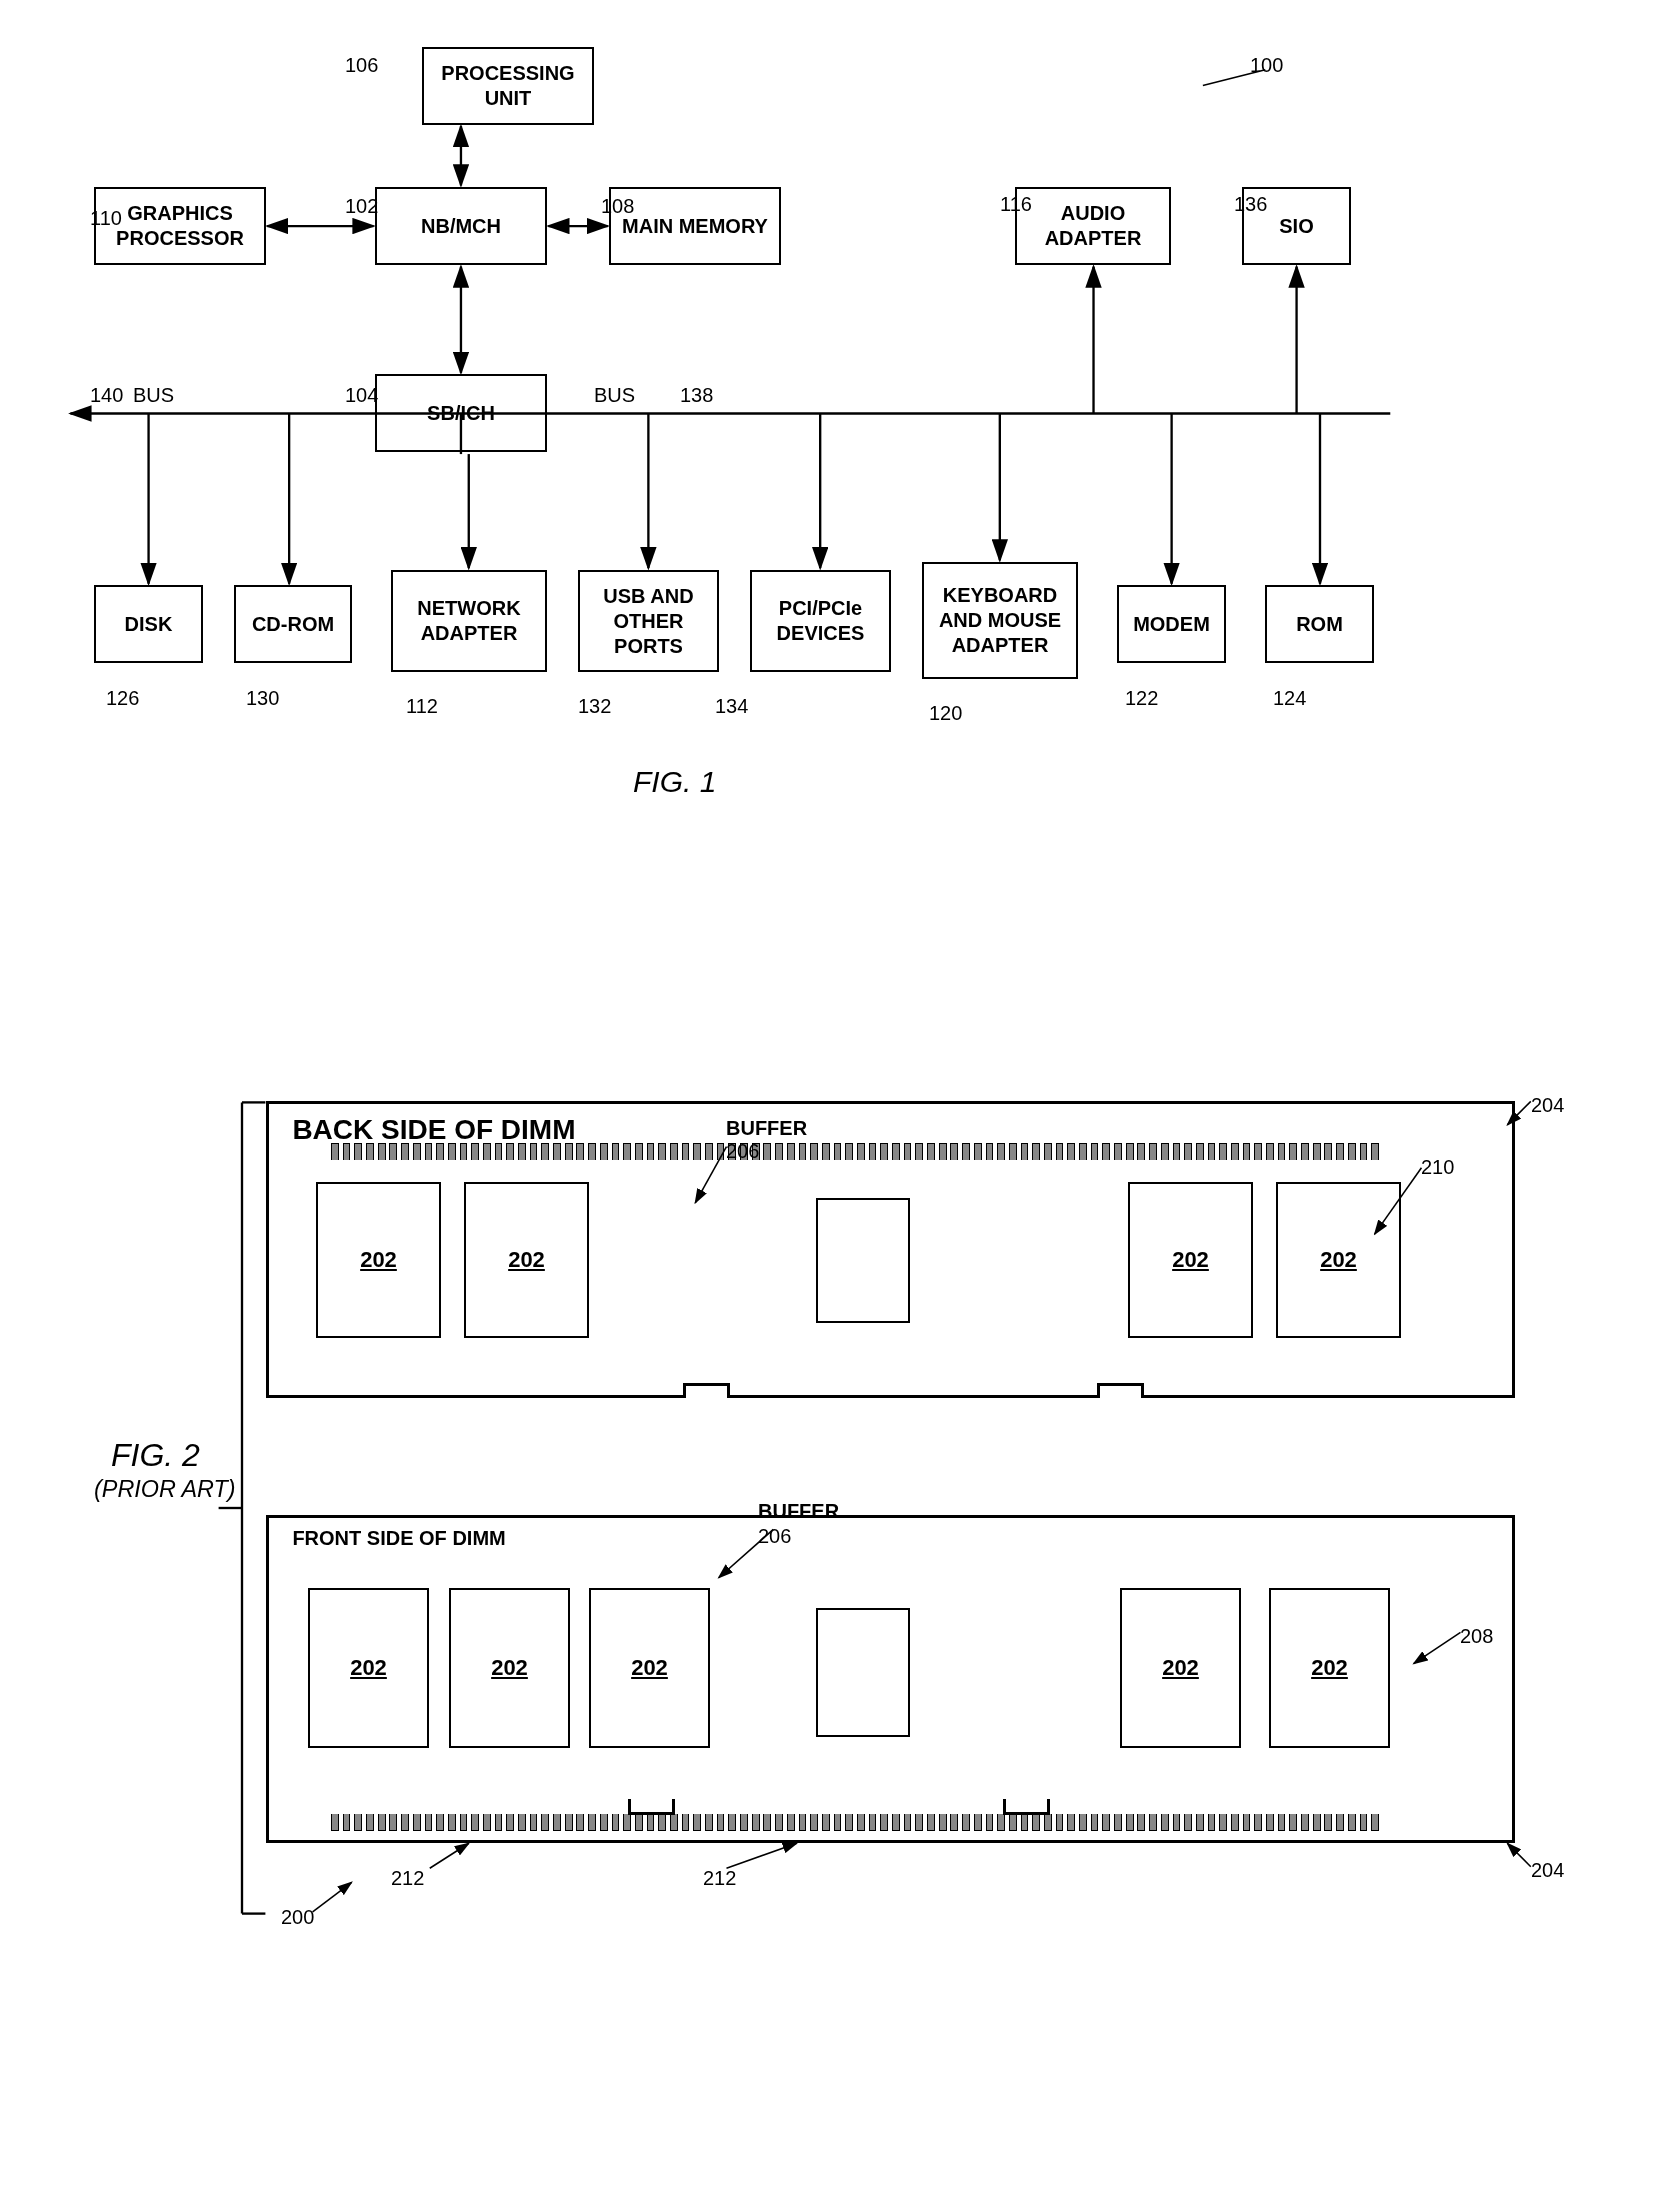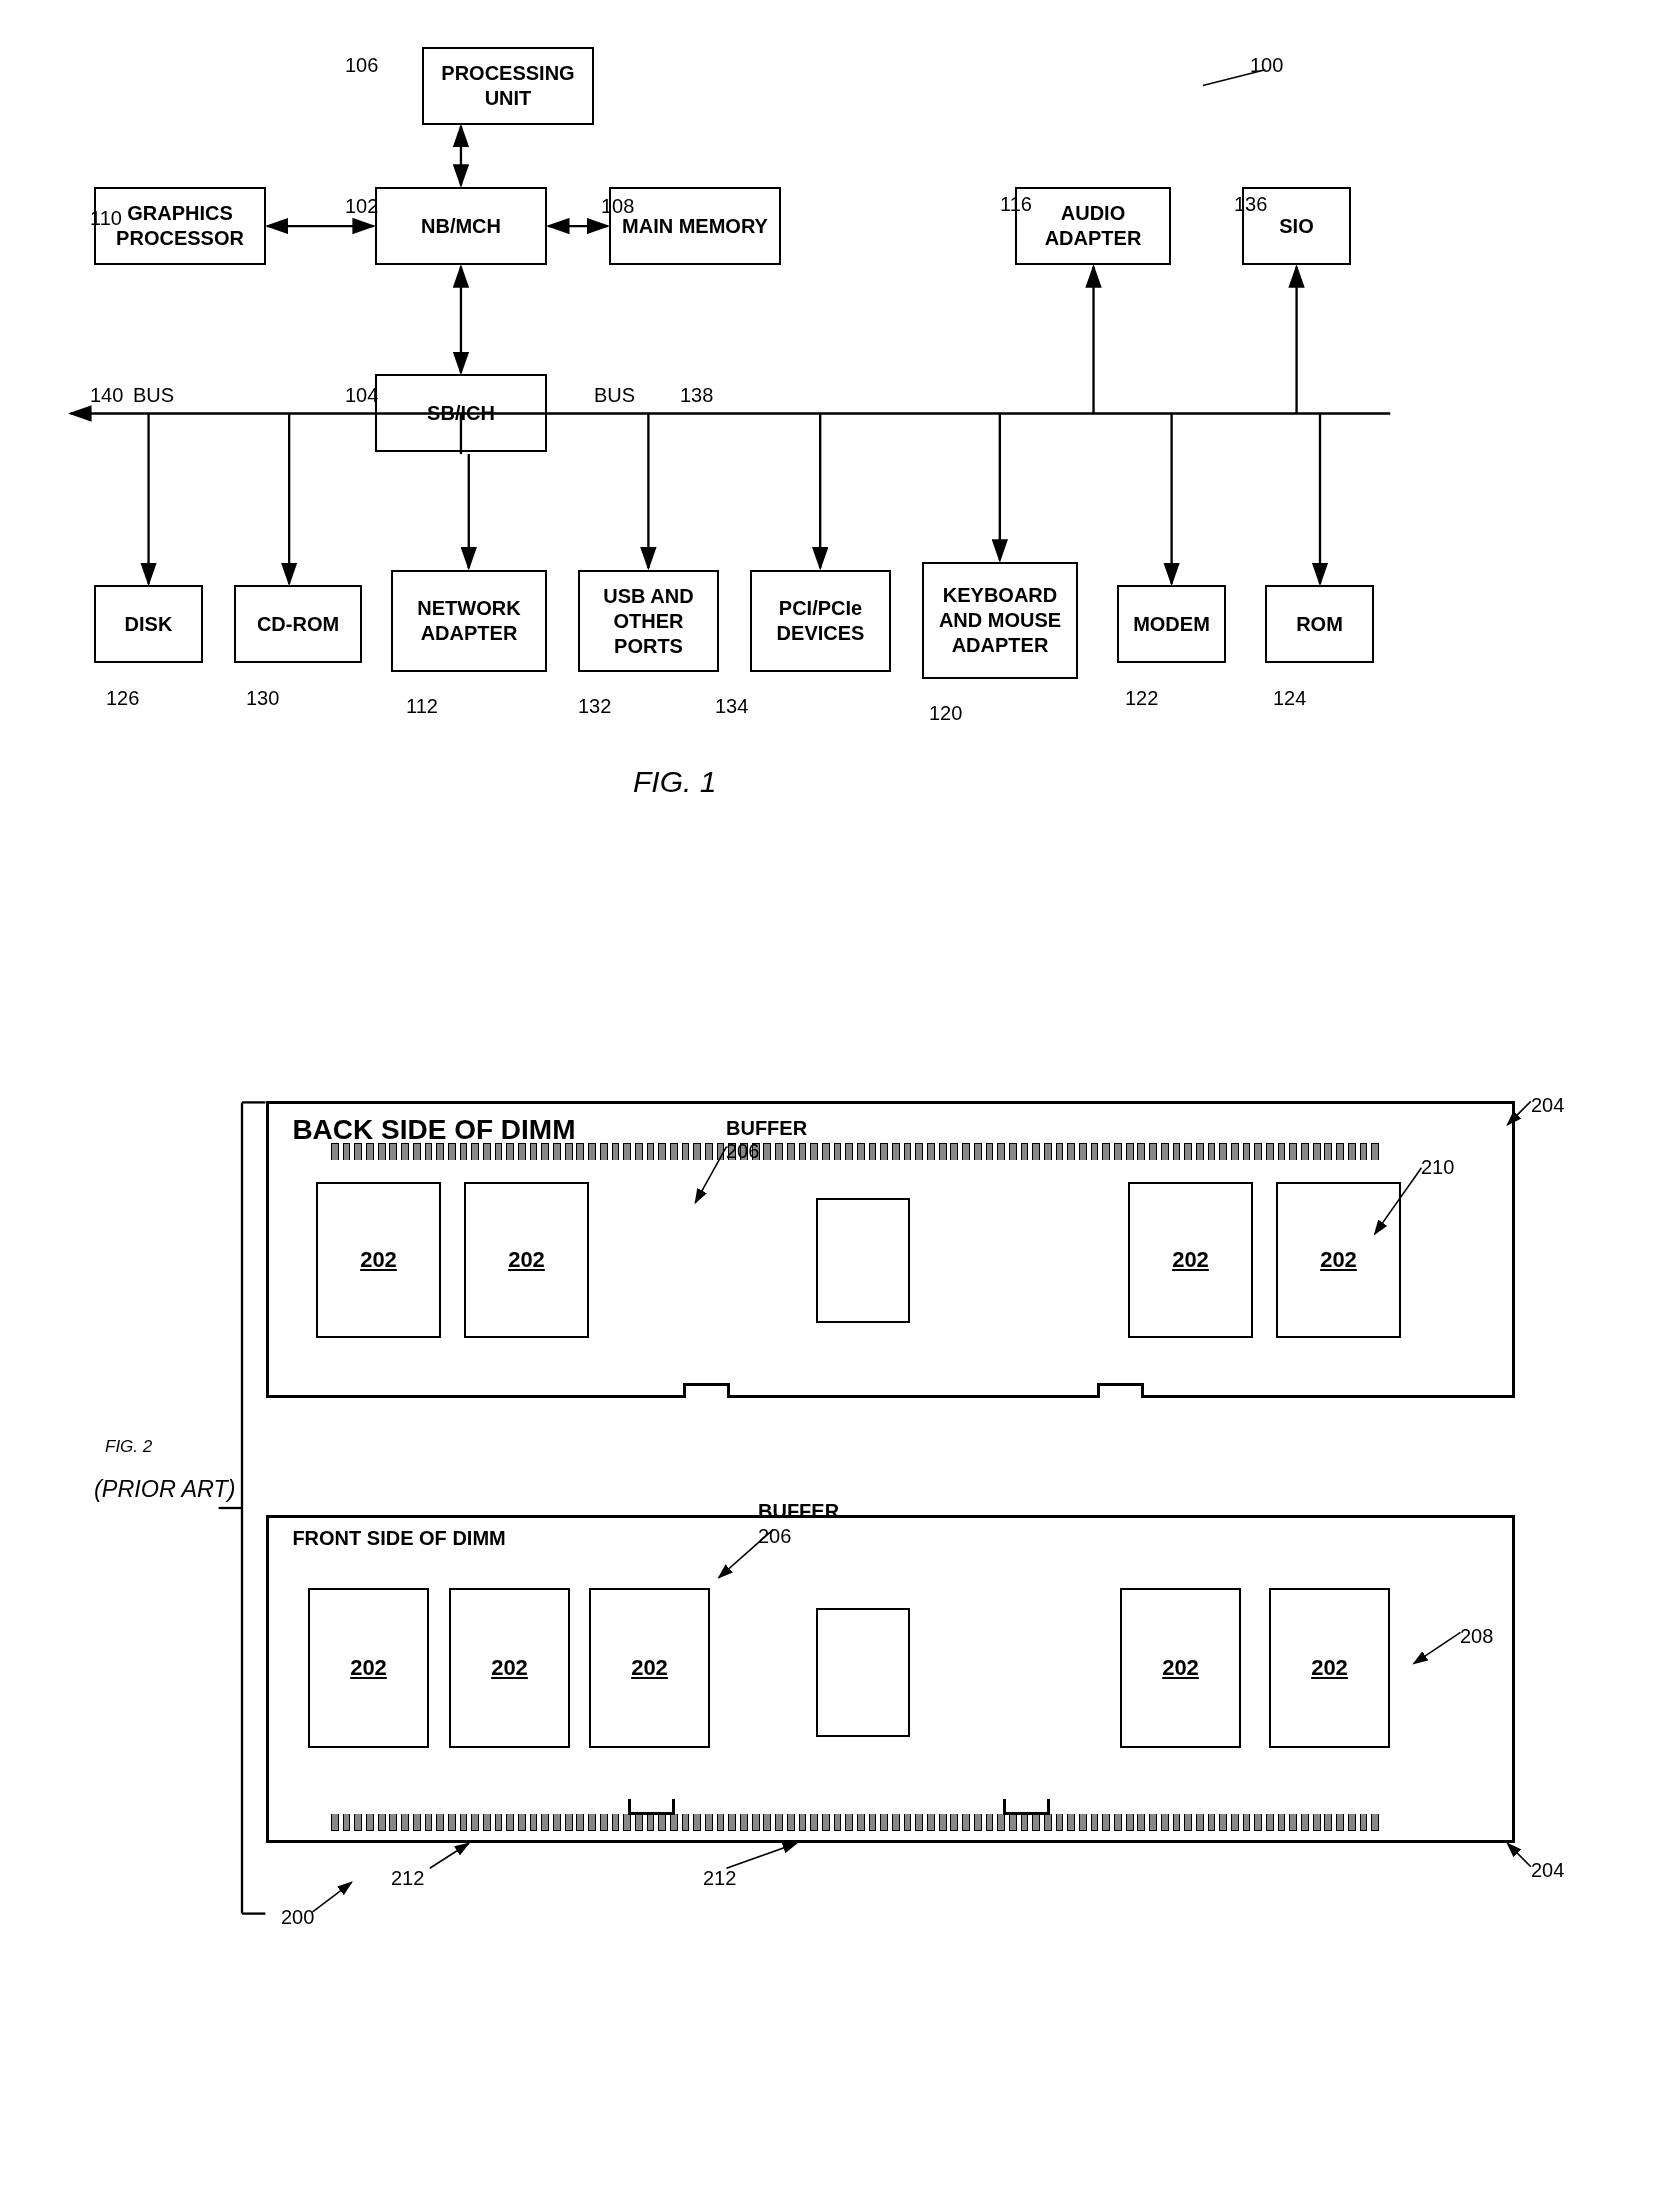--- a/index.html
+++ b/index.html
@@ -135,21 +135,21 @@
   </div>
 
   <div class="box" style="left:1195px; top:164px; width:109px; height:78px;">
     <span>SIO</span>
   </div>
 
   <div class="box" style="left:47px; top:562px; width:109px; height:78px;">
     <span>DISK</span>
   </div>
 
-  <div class="box" style="left:187px; top:562px; width:128px; height:78px;">
+  <div class="box" style="left:187px; top:562px; width:118px; height:78px;">
     <span>CD-ROM</span>
   </div>
 
   <div class="box" style="left:344px; top:547px; width:156px; height:102px;">
     <span>NETWORK
 ADAPTER</span>
   </div>
 
   <div class="box" style="left:531px; top:547px; width:141px; height:102px;">
     <span>USB AND
@@ -251,21 +251,21 @@
     <line x1="1440" y1="500" x2="1440" y2="718" stroke="#000" stroke-width="3" marker-end="url(#arr)"></line>
 
     <line x1="1630" y1="500" x2="1630" y2="718" stroke="#000" stroke-width="3" marker-end="url(#arr)"></line>
 
     <line x1="1560" y1="60" x2="1480" y2="80" stroke="#000" stroke-width="2"></line>
   </svg>
 </div>
 
 <div id="fig2">
 
-  <div class="fig-caption" style="left:58px; top:359px; font-size:17px;">
+  <div class="fig-caption" style="left:64px; top:359px; font-size:32px;">
     <span>FIG. 2</span>
   </div>
   <div class="fig-caption" style="left:47px; top:398px; font-size:23.4px;">
     <span>(PRIOR ART)</span>
   </div>
 
   <div class="dimm-board" style="left:219px; top:23.4px; width:1249px; height:297px; border-radius:0 0 0 0;">
 
     <div style="position:absolute; top:9.4px; left:23.4px; font-size:28px; font-weight:bold;">
       <span>BACK SIDE OF DIMM</span>

